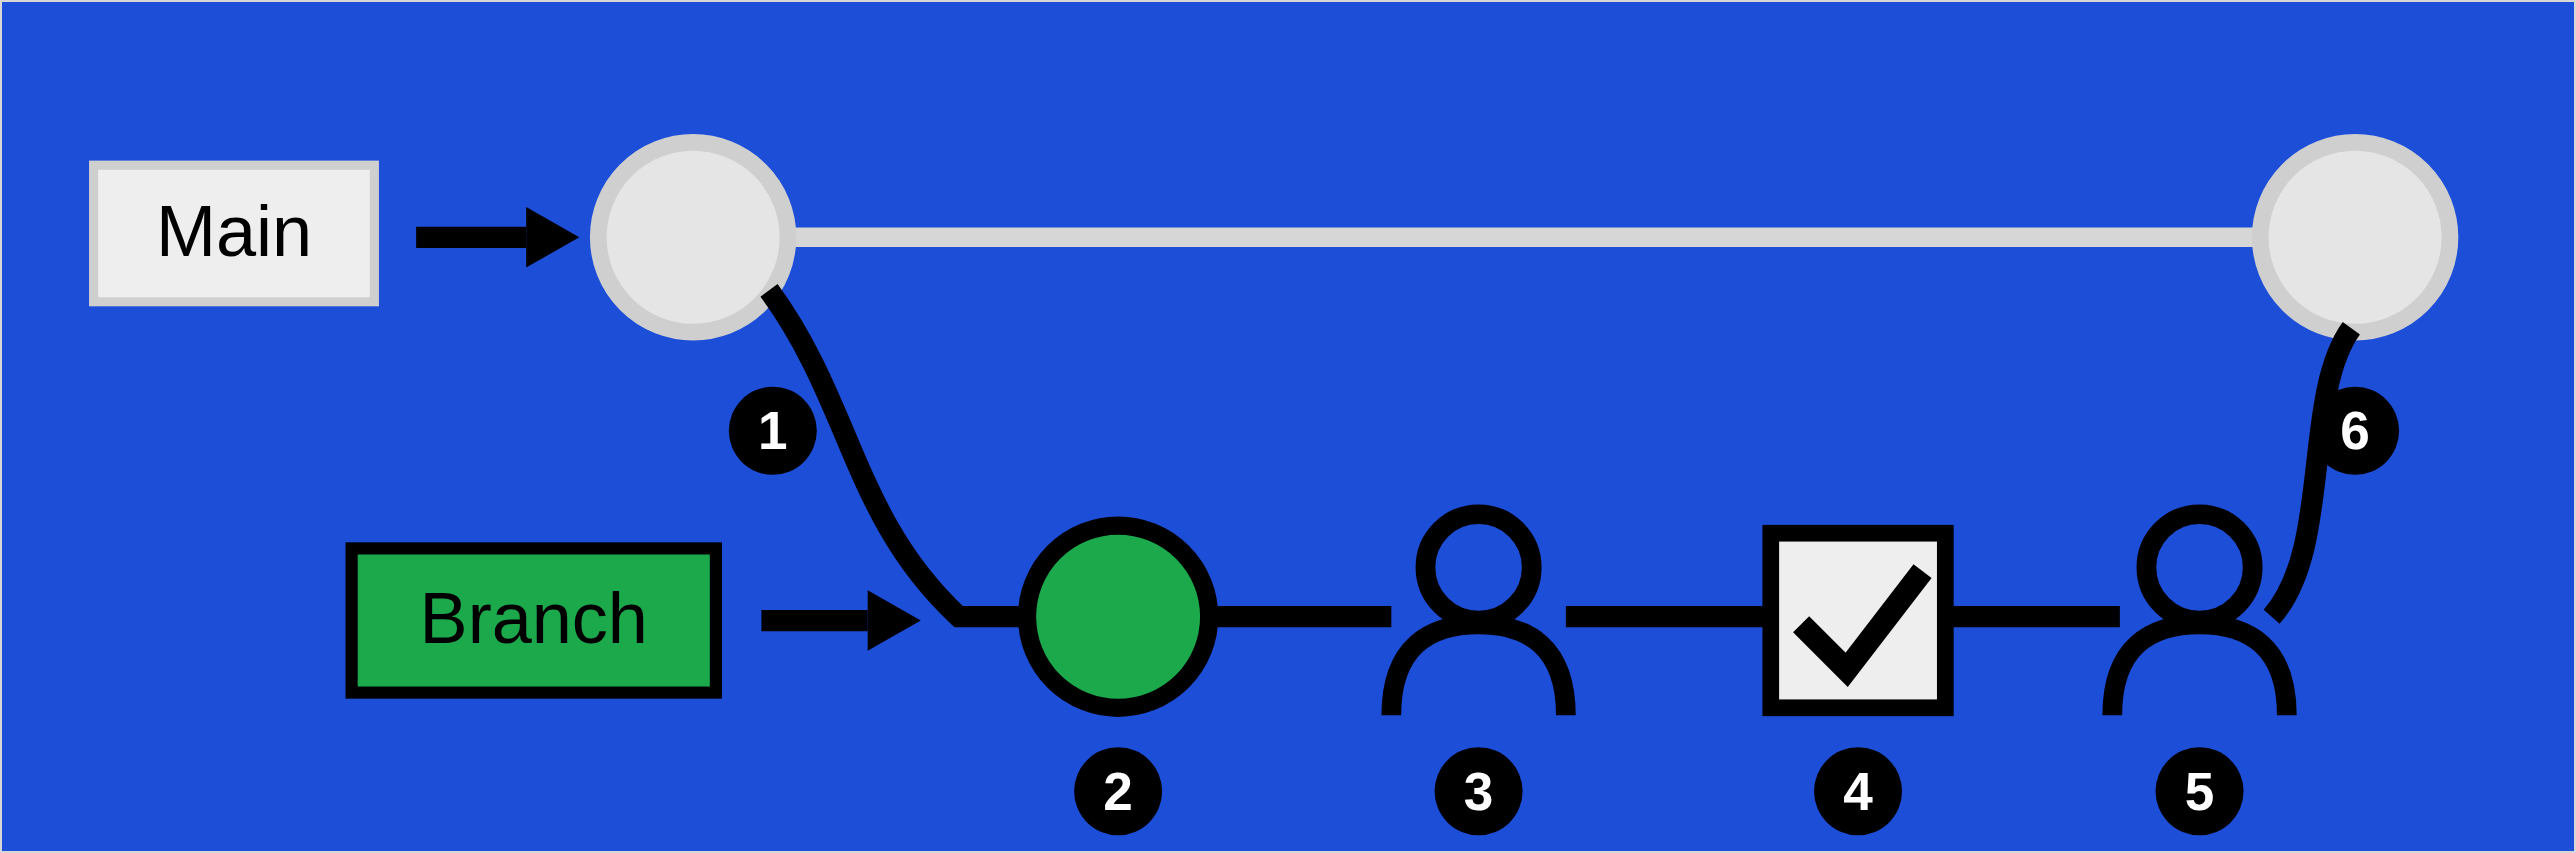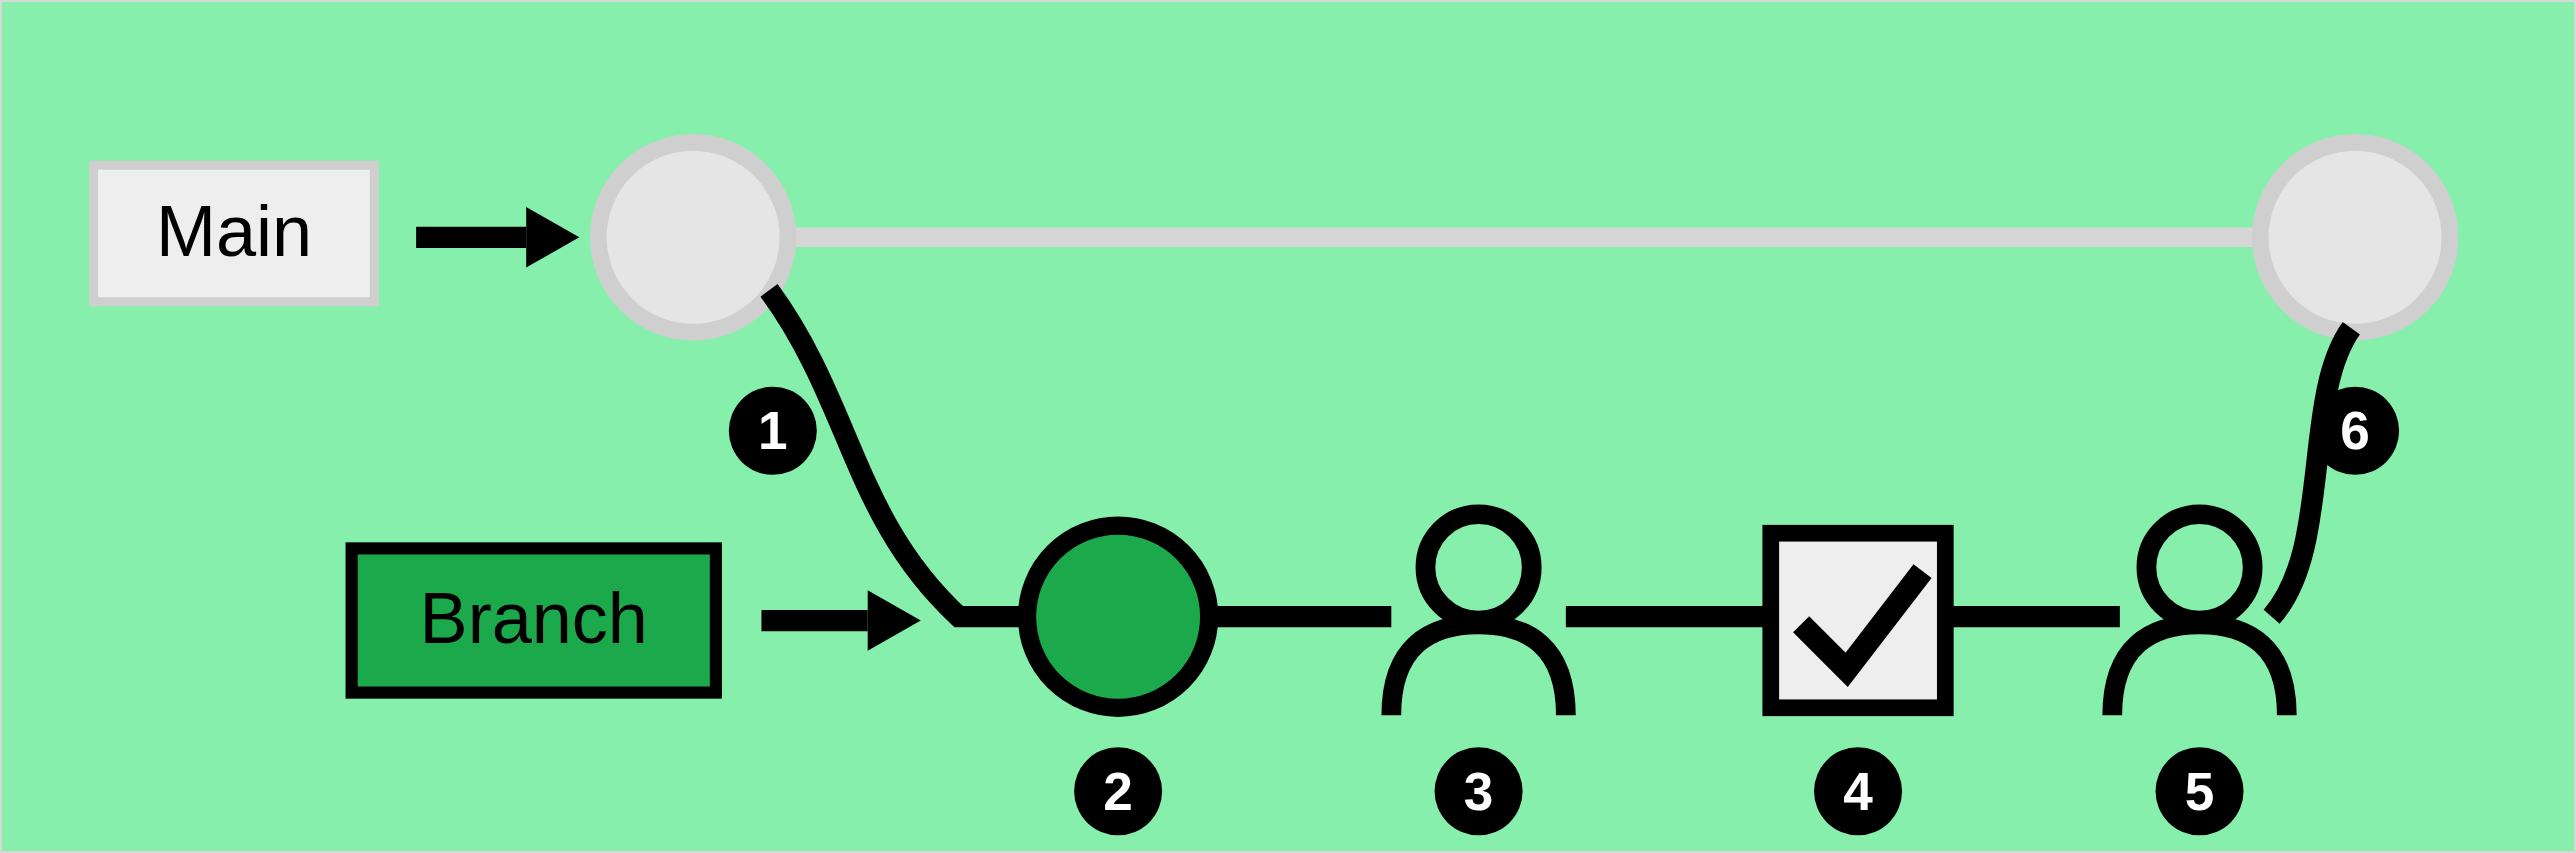--- a/index.html
+++ b/index.html
@@ -7,21 +7,21 @@
     padding: 0;
     background: #ffffff;
     font-family: "Segoe UI", Arial, sans-serif;
   }
   .frame {
     box-sizing: border-box;
     width: 2576px;
     height: 853px;
     border: 2.3px solid #d7d7d7;
     position: relative;
-    background: #86efac;
+    background: #1d4ed8;
   }
   svg { display: block; }
   .label-text {
     font-size: 95px;
     fill: #000000;
     dominant-baseline: middle;
     text-anchor: middle;
   }
   .callout-text {
     font-size: 70px;

